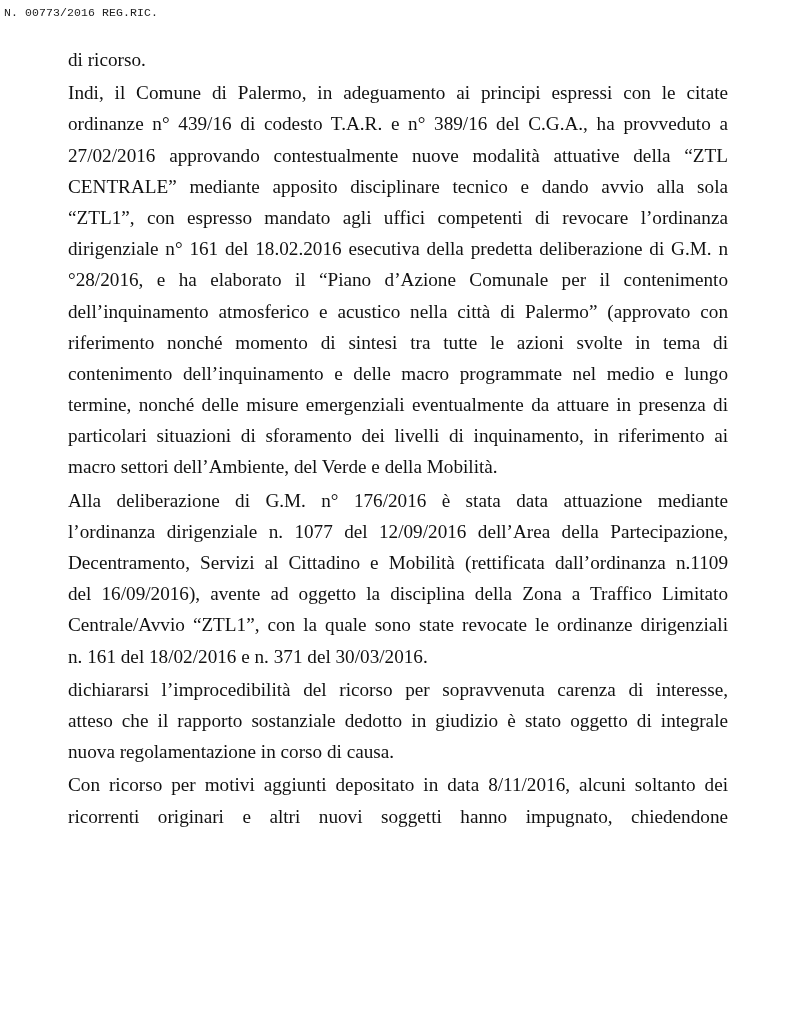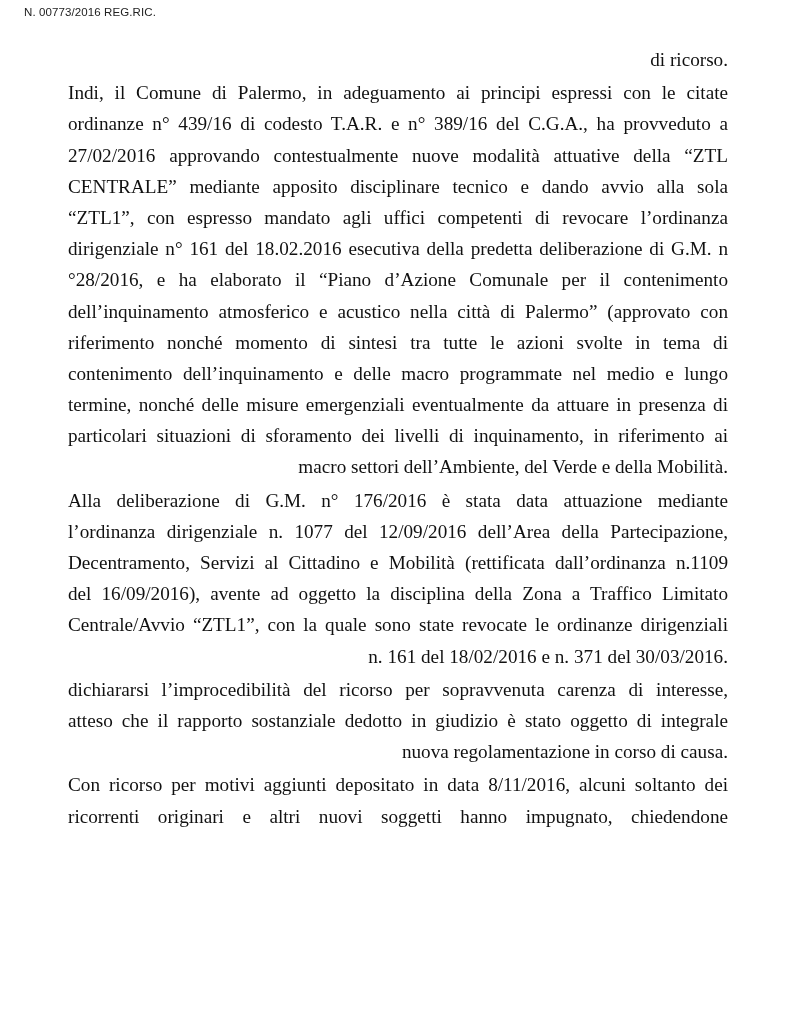--- a/index.html
+++ b/index.html
@@ -10,23 +10,23 @@
   body {
     width: 791px;
     height: 1024px;
     position: relative;
     overflow: hidden;
     font-family: "Liberation Serif", "DejaVu Serif", serif;
     color: #111111;
   }
   .page-header {
     position: absolute;
-    left: 24px;
+    left: 4px;
     top: 6px;
-    font-family: Liberation Sans, sans-serif;
+    font-family: Liberation Mono, monospace;
     font-size: 11.5px;
     color: #222222;
     letter-spacing: 0.1px;
   }
   .body-text {
     position: absolute;
     left: 68px;
     top: 44px;
     width: 660px;
     font-size: 19.2px;
@@ -37,21 +37,21 @@
     white-space: nowrap;
     height: 31.2px;
   }
   .line.justify {
     text-align: justify;
     text-align-last: justify;
     white-space: normal;
     overflow: hidden;
   }
   .line.last {
-    text-align: right;
+    text-align: left;
   }
   .para-gap {
     height: 2px;
   }
 </style>
 </head>
 <body>
 
 <div class="page-header">N. 00773/2016 REG.RIC.</div>
 

